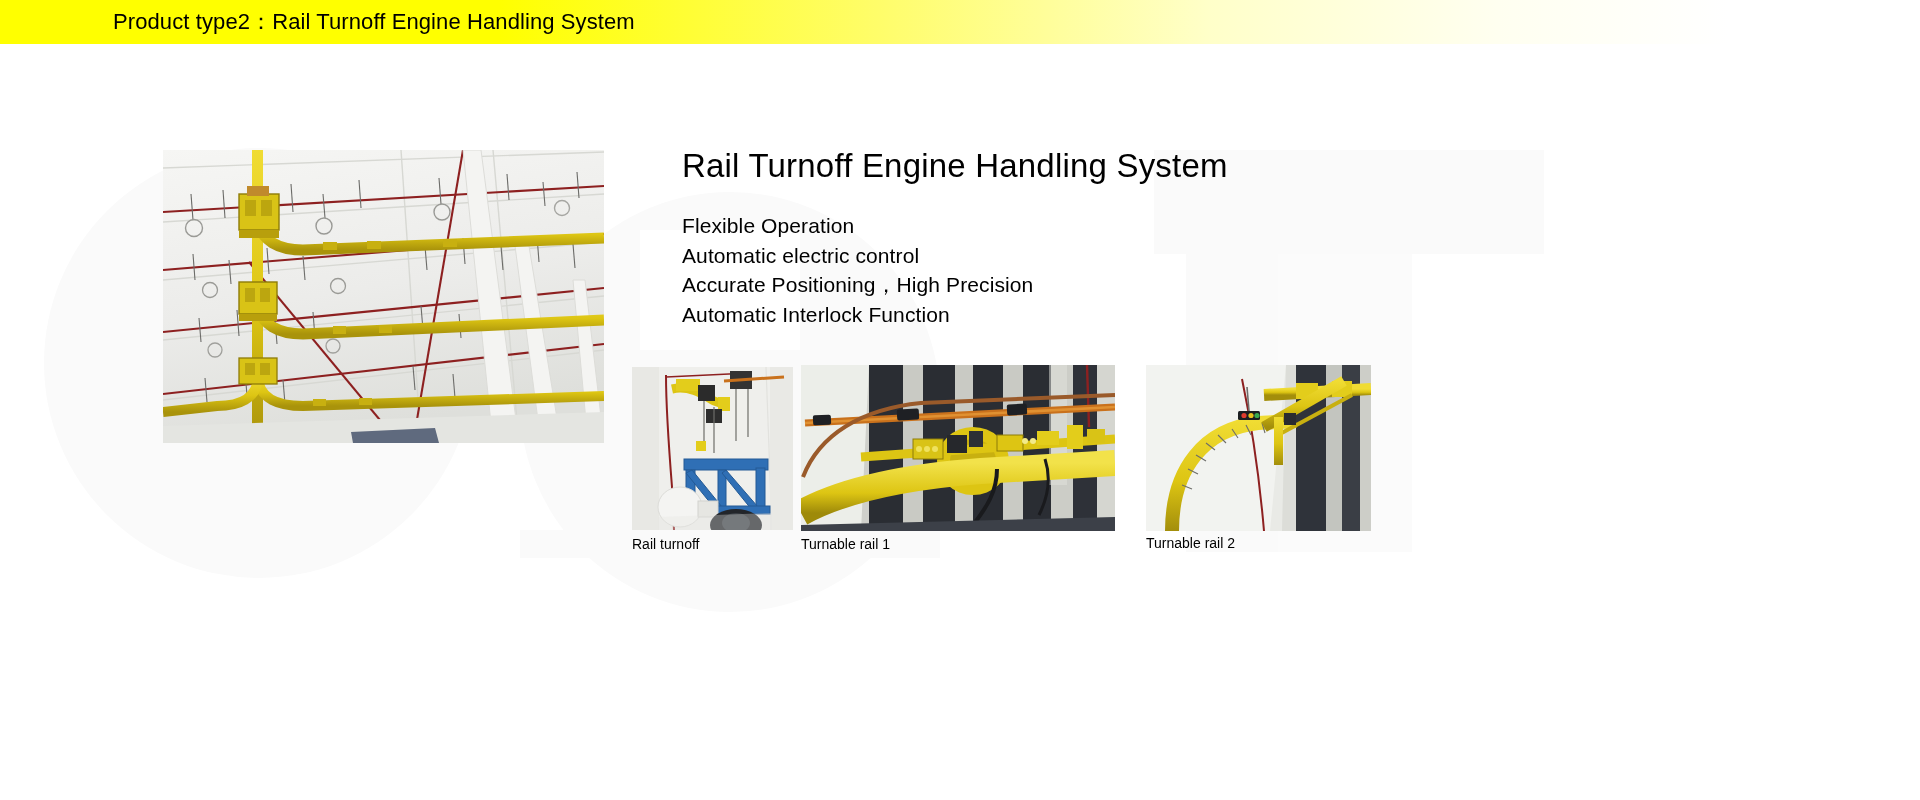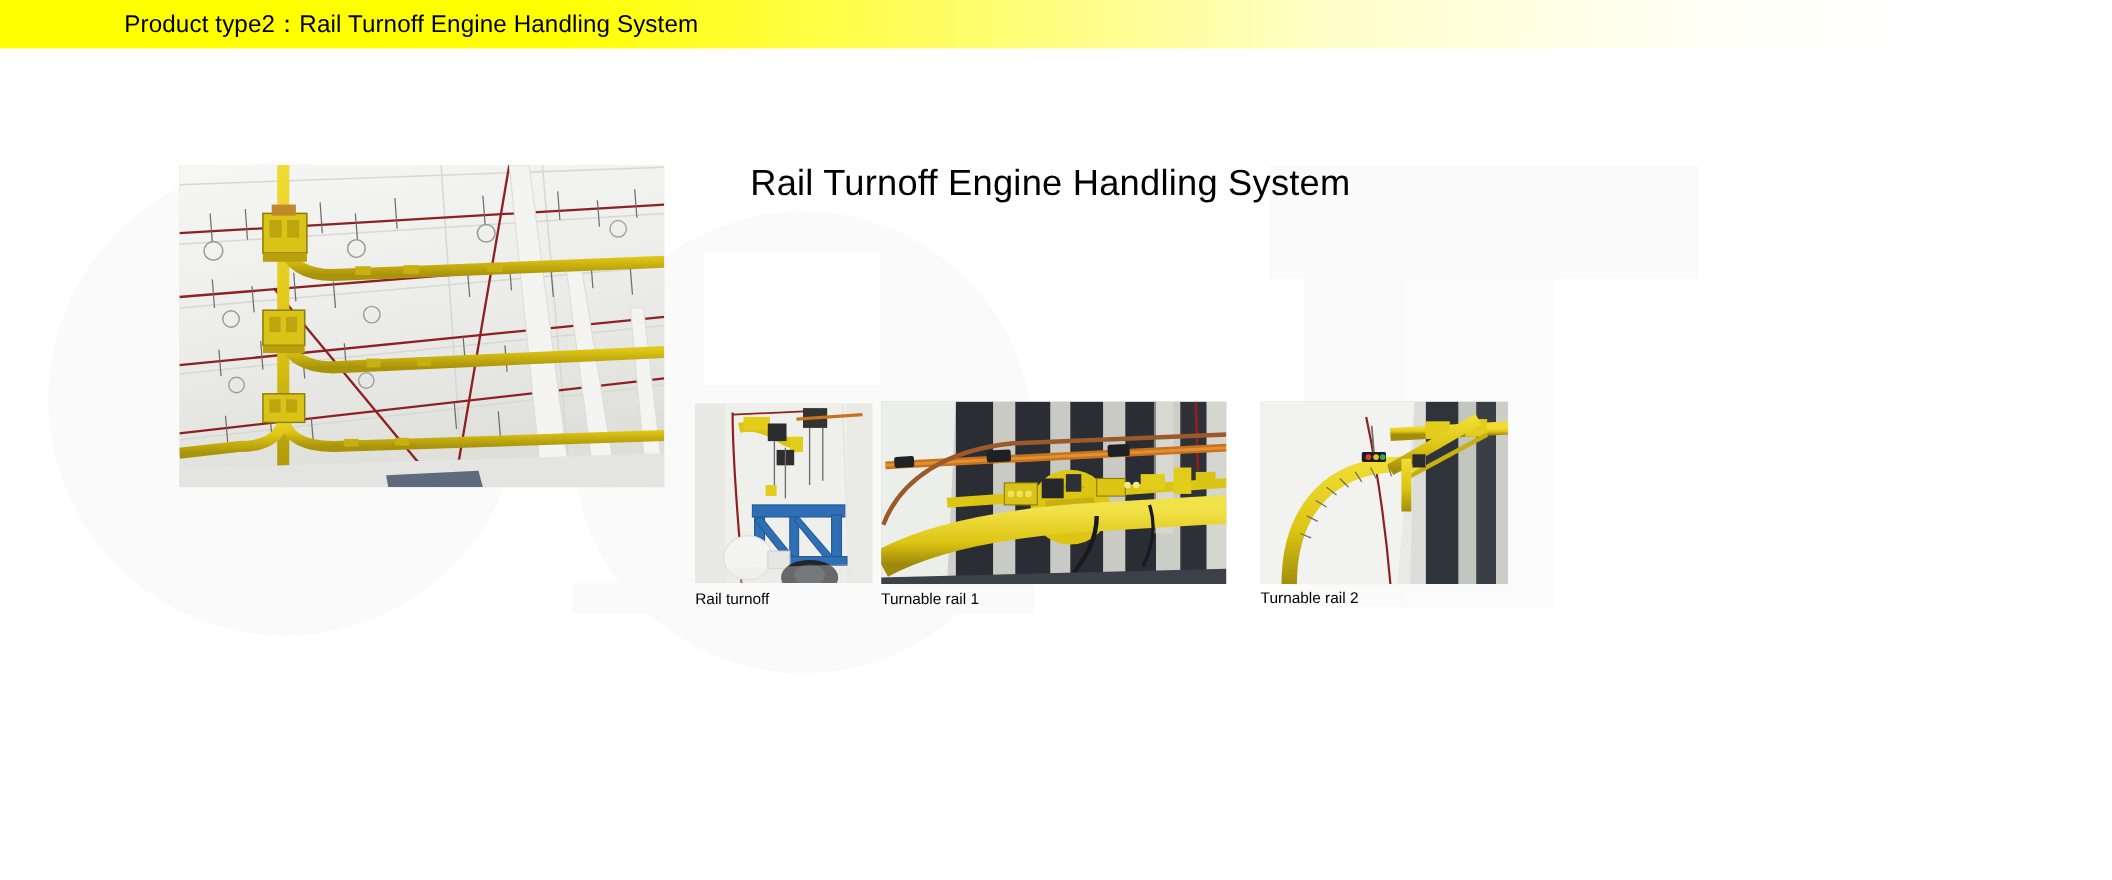--- a/index.html
+++ b/index.html
@@ -324,20 +324,26 @@
 
       <path d="M0 276 L441 262 L441 293 L0 293 Z" fill="#e4e5e1"></path>
       <path d="M188 282 L272 278 L276 293 L190 293 Z" fill="#33405c" opacity="0.75"></path>
     </g>
   </svg>
 </div>
 
 <div class="content">
   <h1 class="main-title">Rail Turnoff Engine Handling System</h1>
 
+  <ul class="feature-list">
+    <li>Flexible Operation</li>
+    <li>Automatic electric control</li>
+    <li>Accurate Positioning，High Precision</li>
+    <li>Automatic Interlock Function</li>
+  </ul>
 </div>
 
 <div class="thumb-row">
 
   <div class="thumb thumb-1">
     <div class="frame">
       <svg width="161" height="163" viewBox="0 0 161 163">
         <defs>
           <clipPath id="c1">
               <rect x="0" y="0" width="161" height="163"></rect>

